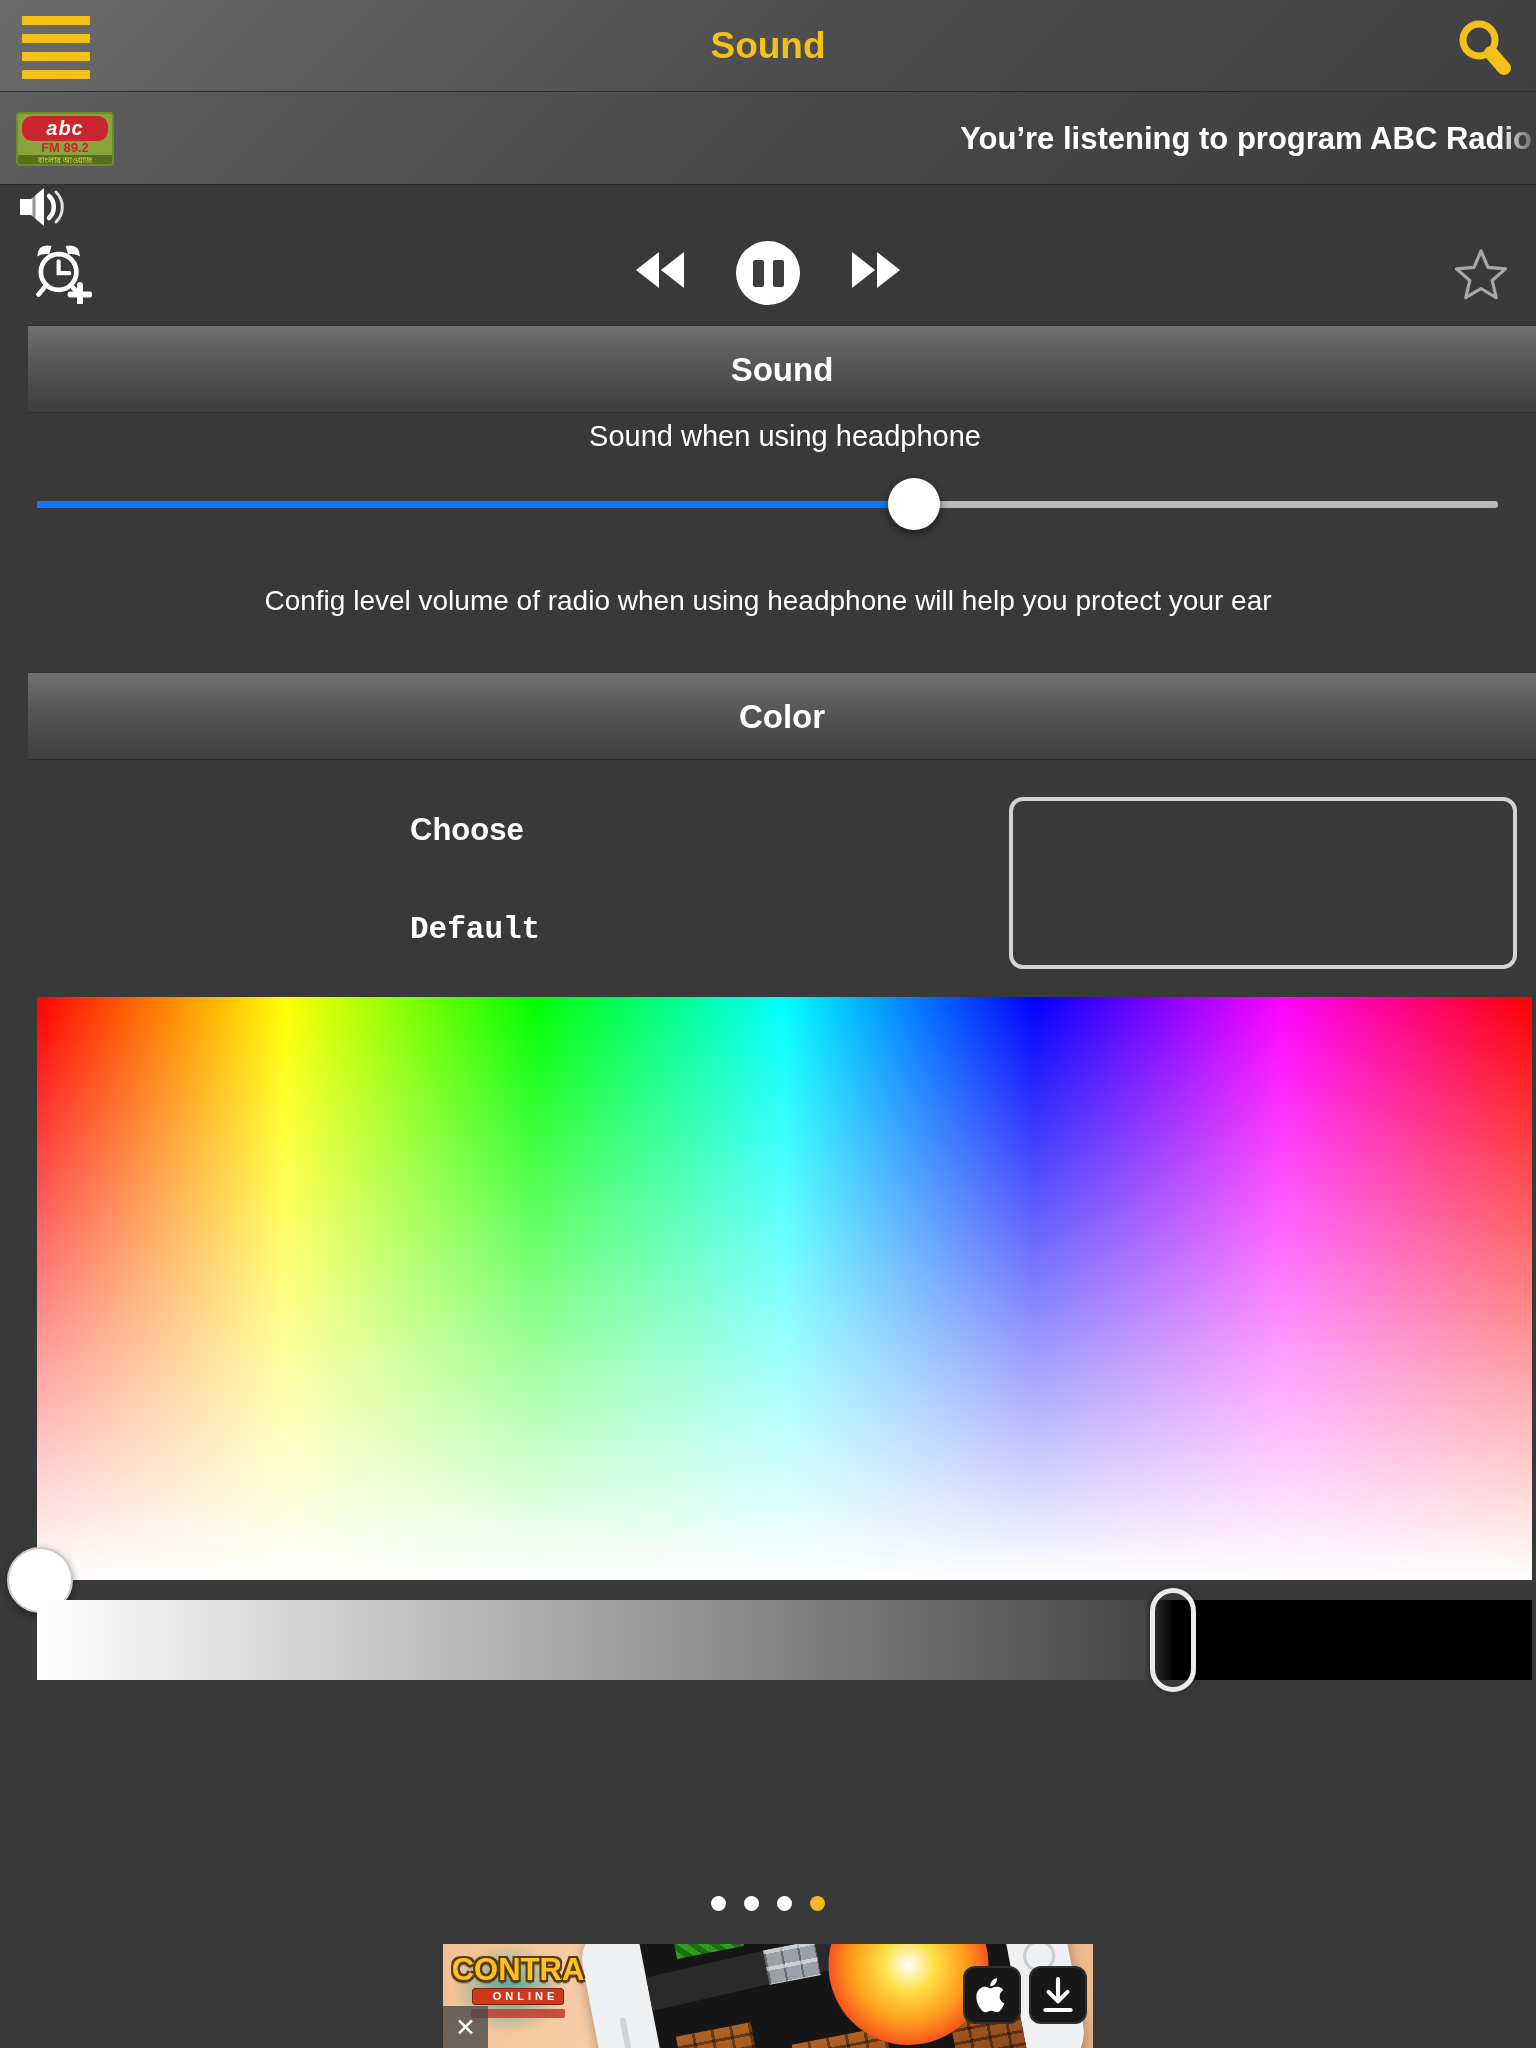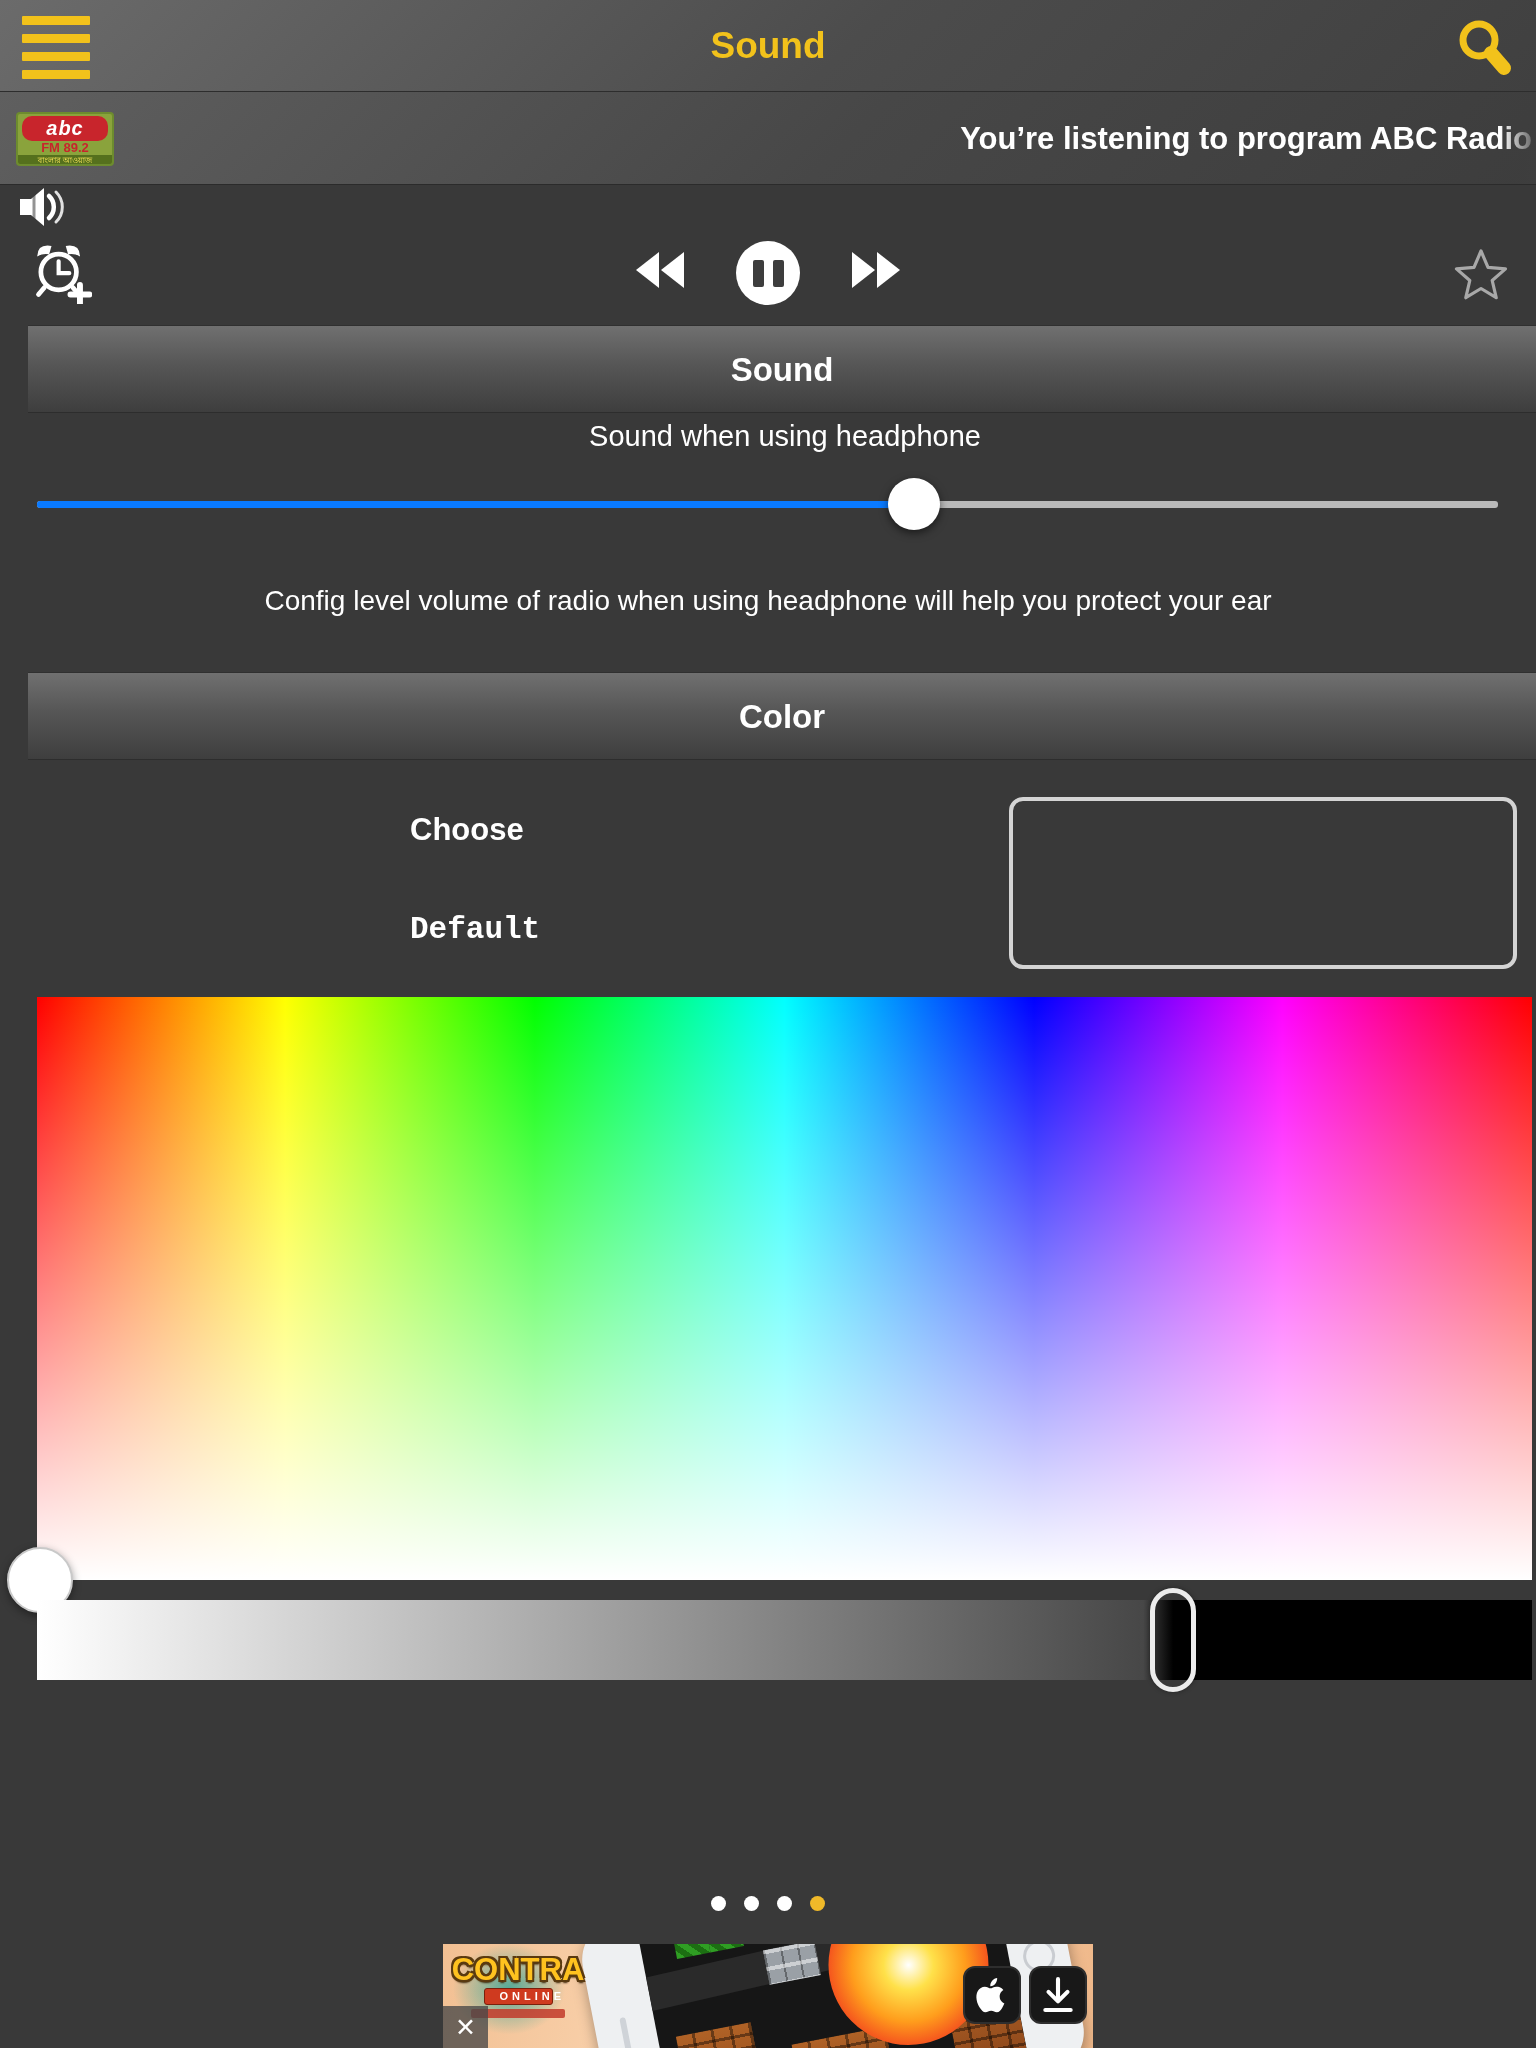--- a/index.html
+++ b/index.html
@@ -117,21 +117,21 @@
   .ad-splash {
     position:absolute; left:-14px; top:-20px; width:160px; height:130px;
     background:radial-gradient(closest-side, rgba(30,160,150,.75), rgba(30,160,150,0) 70%);
   }
   .ad-logo { position:absolute; left:6px; top:8px; width:138px; text-align:center; }
   .contra {
     font-size:31px; font-weight:bold; color:#ffc21f; letter-spacing:0px;
     text-shadow:-2px -2px 0 #5a3a10, 2px -2px 0 #5a3a10, -2px 2px 0 #5a3a10, 2px 2px 0 #5a3a10, 0 3px 2px #3a2408;
   }
   .online {
-    margin:0 auto; width:69px; background:#cf3a1f; border:1px solid #7a1f0c; border-radius:3px;
+    margin:0 auto; width:92px; background:#cf3a1f; border:1px solid #7a1f0c; border-radius:3px;
     color:#fff; font-size:11px; font-weight:bold; letter-spacing:4px; line-height:15px;padding-left:15px;
   }
   .ad-ribbon { margin:4px auto 0; width:94px; height:9px; background:#c23a2a; border-radius:2px; opacity:.85; }
   .phone {
     position:absolute; left:150px; top:-64px; width:480px; height:232px;
     background:#eef0f2; border-radius:40px; transform:rotate(-11deg);
     box-shadow:0 5px 14px rgba(0,0,0,.35);
   }
   .phone-screen { position:absolute; left:60px; top:16px; right:60px; bottom:16px; background:#161616; overflow:hidden; }
   .phone-home { position:absolute; right:14px; top:50%; width:32px; height:32px; border:3px solid #c9ccd1; border-radius:50%; transform:translateY(-50%); }

